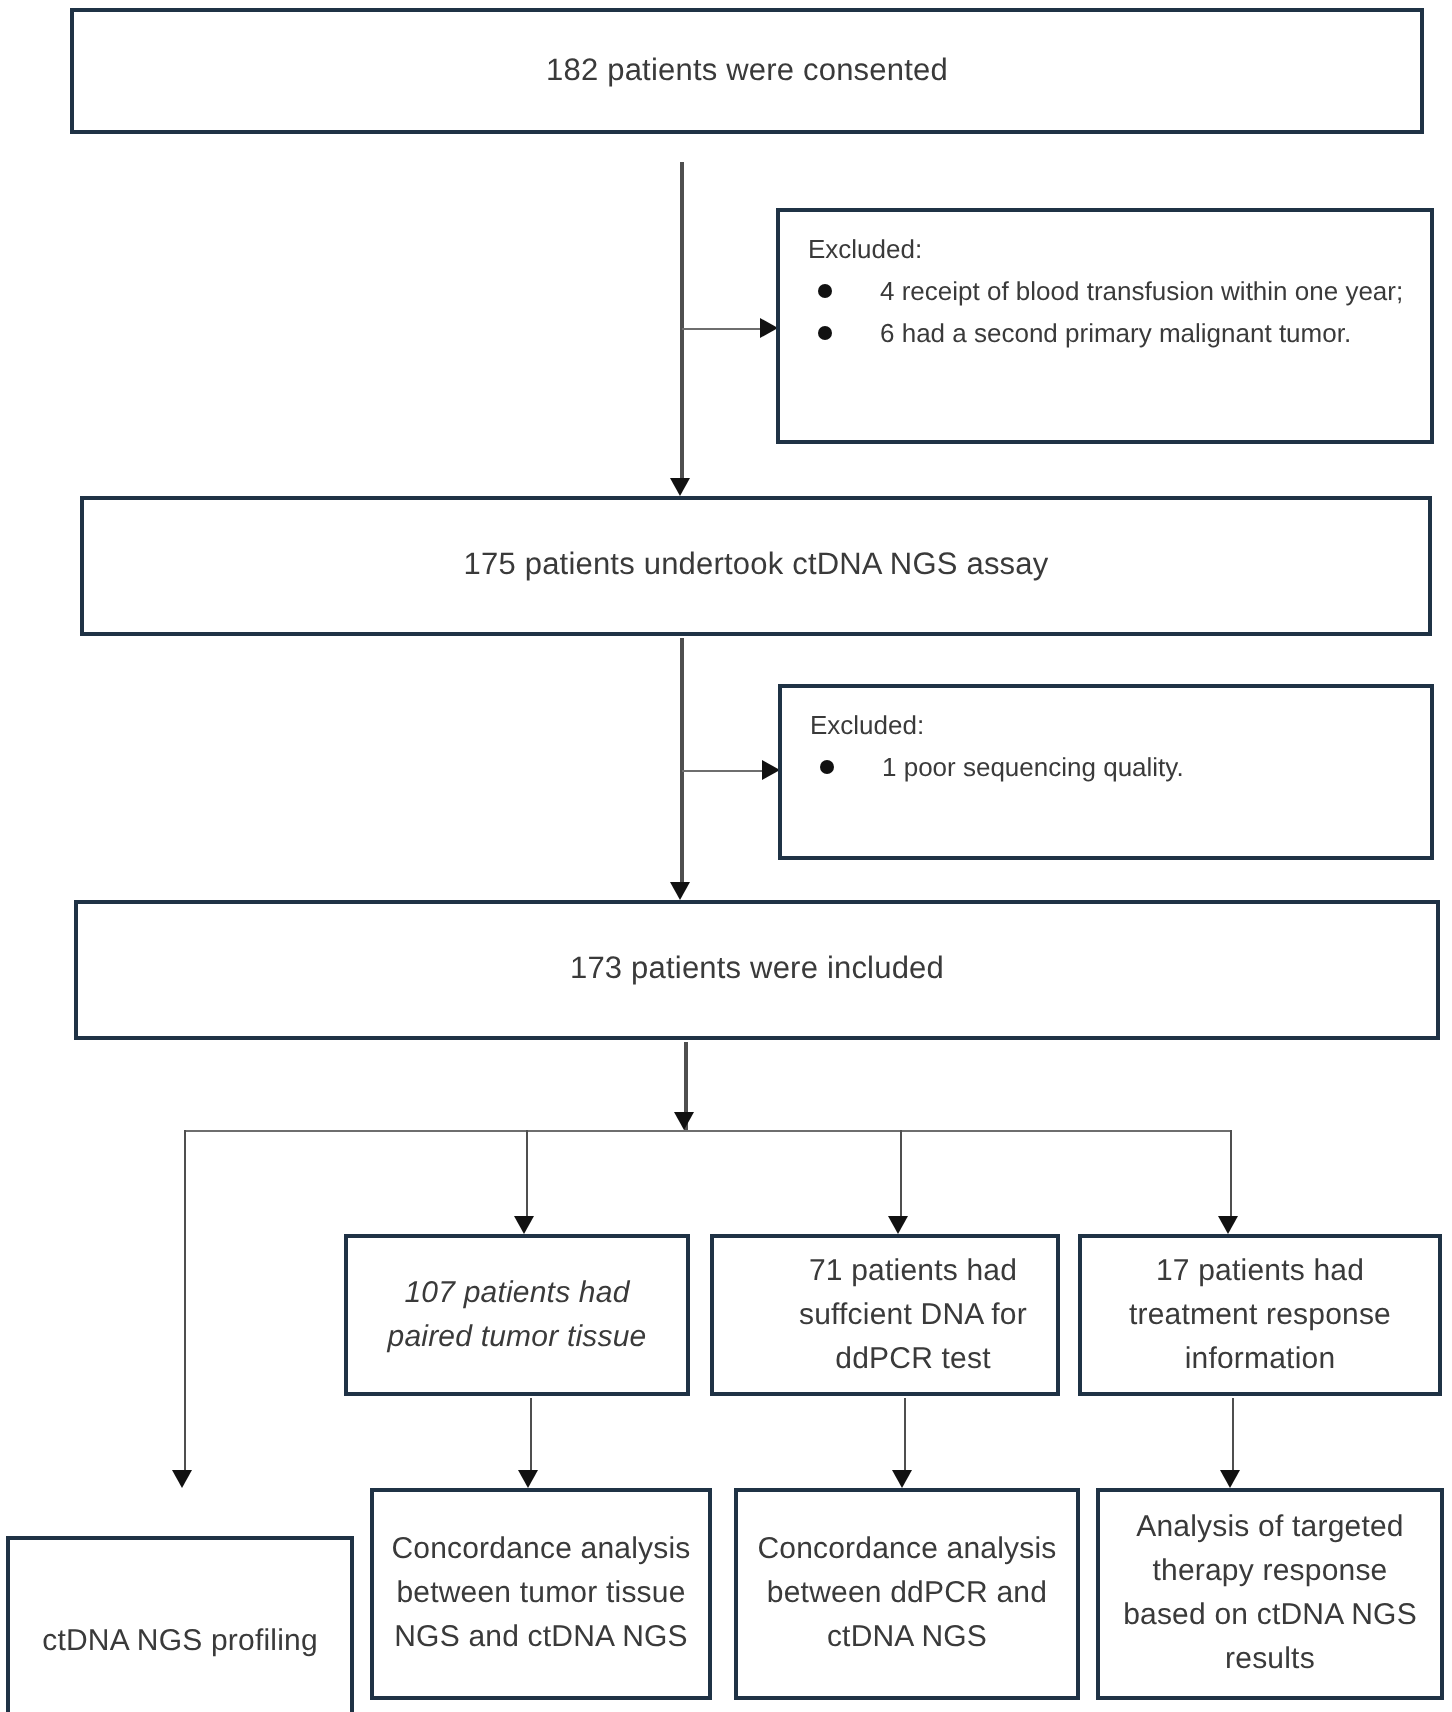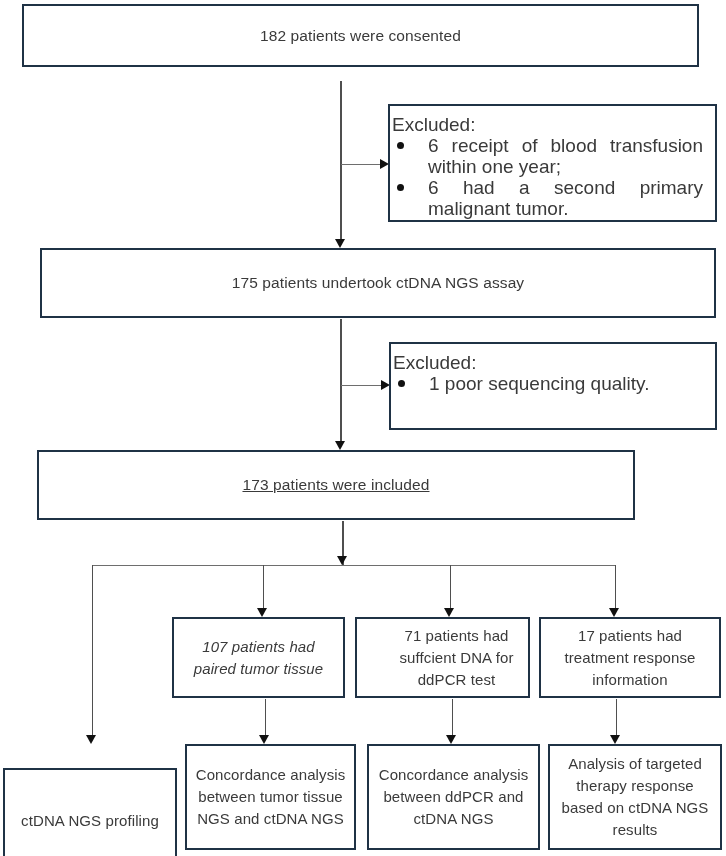--- a/index.html
+++ b/index.html
@@ -25,23 +25,23 @@
     line-height: 22px;
     letter-spacing: 0.1px;
   }
   .node .lbl { padding: 2px 8px; }
   .node.small { font-size: 15px; }
   .excluded {
     position: absolute;
     box-sizing: border-box;
     border: 2px solid #1f3245;
     background: #ffffff;
-    font-size: 19px;
+    font-size: 13px;
     line-height: 21px;
-    padding: 8px 12px 6px 2px;
+    padding: 8px 12px 6px 14px;
   }
   .ex-title { text-align: left; }
   .ex-item {
     position: relative;
     padding-left: 36px;
     text-align: justify;
   }
   .ex-item::before {
     content: "";
     position: absolute;
@@ -67,50 +67,50 @@
     border-top: 5.5px solid transparent;
     border-bottom: 5.5px solid transparent;
     border-left: 9px solid #111111;
   }
 </style>
 </head>
 <body>
 
 <div class="canvas">
 
-  <div class="node" style="left:22px; top:4px; width:677px; height:63px;">
+  <div class="node" style="left:35px; top:4px; width:677px; height:63px;">
     <div class="lbl">182 patients were consented</div>
   </div>
 
   <div class="vline" style="left:340px; top:81px; height:159px;"></div>
   <div class="hline" style="left:341px; top:164px; width:41px;"></div>
   <div class="arr-right" style="left:380px; top:159px;"></div>
   <div class="arr-down" style="left:335px; top:239px;"></div>
 
   <div class="excluded" style="left:388px; top:104px; width:329px; height:118px;">
     <div class="ex-title">Excluded:</div>
-    <div class="ex-item">6 receipt of blood transfusion within one year;</div>
+    <div class="ex-item">4 receipt of blood transfusion within one year;</div>
     <div class="ex-item">6 had a second primary malignant tumor.</div>
   </div>
 
   <div class="node" style="left:40px; top:248px; width:676px; height:70px;">
     <div class="lbl">175 patients undertook ctDNA NGS assay</div>
   </div>
 
   <div class="vline" style="left:340px; top:319px; height:125px;"></div>
   <div class="hline" style="left:341px; top:385px; width:42px;"></div>
   <div class="arr-right" style="left:381px; top:380px;"></div>
   <div class="arr-down" style="left:335px; top:441px;"></div>
 
   <div class="excluded" style="left:389px; top:342px; width:328px; height:88px;">
     <div class="ex-title">Excluded:</div>
     <div class="ex-item">1 poor sequencing quality.</div>
   </div>
 
-  <div class="node" style="left:37px; top:450px; width:598px; height:70px;text-decoration:underline;">
+  <div class="node" style="left:37px; top:450px; width:683px; height:70px;">
     <div class="lbl">173 patients were included</div>
   </div>
 
   <div class="vline" style="left:342px; top:521px; height:44px;"></div>
   <div class="arr-down" style="left:337px; top:556px;"></div>
   <div class="hline" style="left:92px; top:565px; width:524px;"></div>
 
   <div class="vline" style="left:91.5px; top:565px; height:170px;"></div>
   <div class="arr-down" style="left:86px; top:735px;"></div>
 

